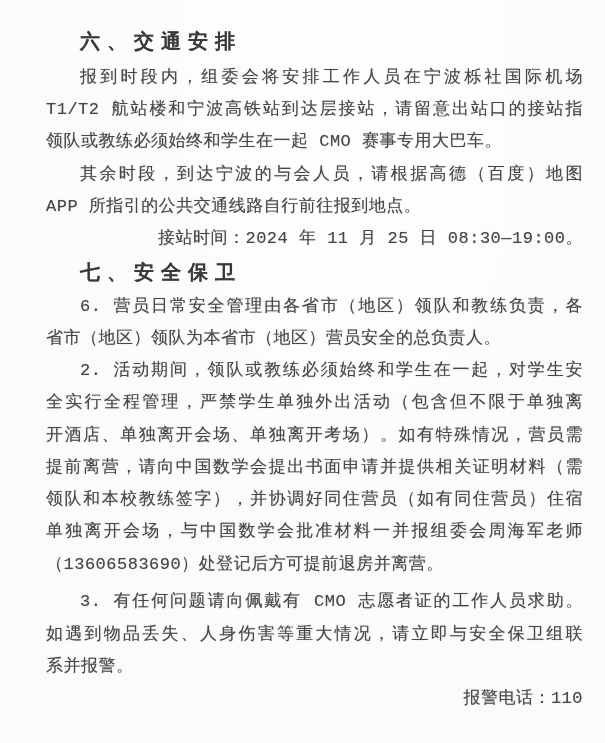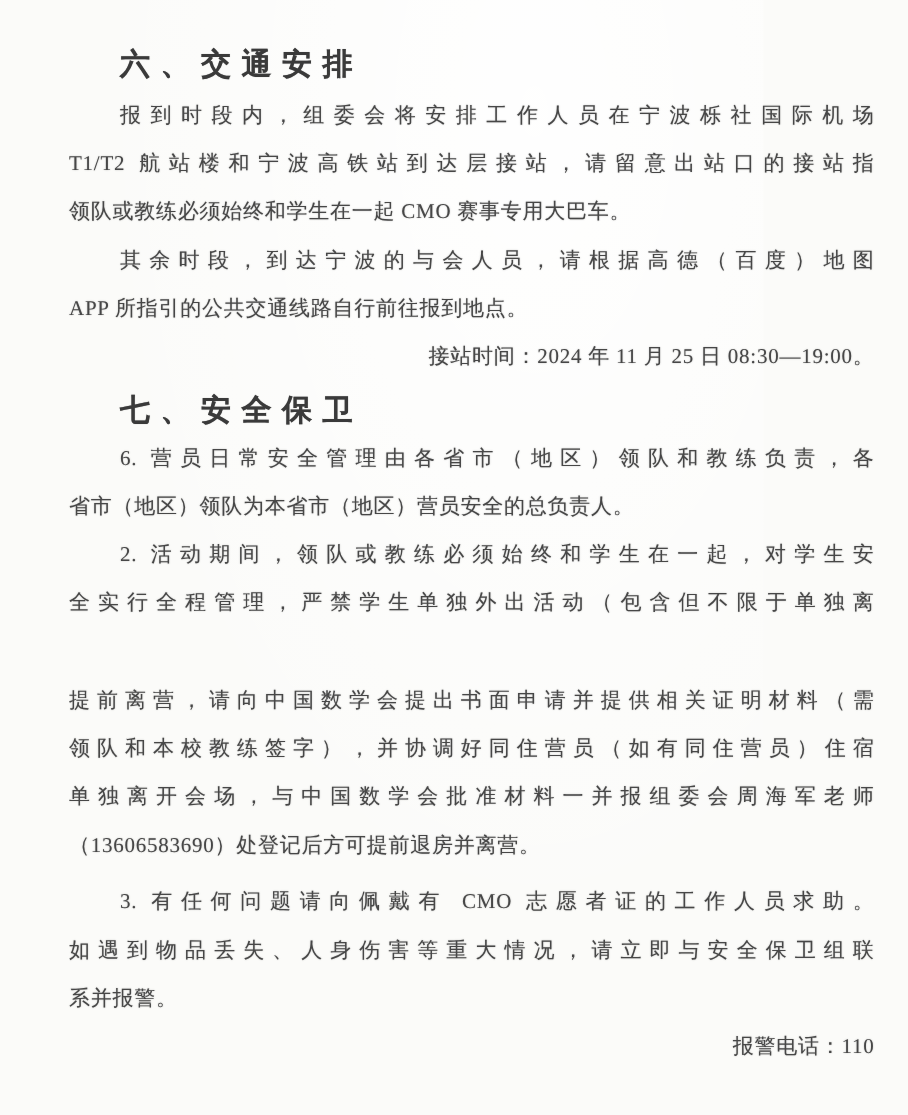--- a/index.html
+++ b/index.html
@@ -17,26 +17,27 @@
     background: var(--background, #fbfbf9);
     font-family: "Liberation Serif", "DejaVu Serif", serif;
   }
   .page {
     position: relative;
     width: 509px;
     height: 743px;
     background:
       radial-gradient(ellipse at 70% 10%, rgba(255,255,255,0.9), rgba(255,255,255,0) 60%),
       var(--background, #fbfbf9);
+    font-family: Liberation Mono, monospace;
   }
   .line {
     position: absolute;
     left: 46px;
     width: 537px;
-    font-size: 14px;
+    font-size: 17px;
     line-height: 22px;
     color: var(--body_text, #474747);
     text-shadow: 0 0 1px rgba(80,80,80,0.45);
     letter-spacing: 0.5px;
     white-space: nowrap;
   }
   .just {
     white-space: normal;
     text-align: justify;
     text-align-last: justify;
@@ -74,20 +75,21 @@
 
   <div class="line indent" style="top:228px">接站时间：2024 年 11 月 25 日 08:30—19:00。</div>
 
   <div class="line heading" style="top:262px">七、安全保卫</div>
 
   <div class="line just indent" style="top:296px">6. 营员日常安全管理由各省市（地区）领队和教练负责，各</div>
   <div class="line" style="top:328px">省市（地区）领队为本省市（地区）营员安全的总负责人。</div>
 
   <div class="line just indent" style="top:360px">2. 活动期间，领队或教练必须始终和学生在一起，对学生安</div>
   <div class="line just" style="top:392px">全实行全程管理，严禁学生单独外出活动（包含但不限于单独离</div>
+  <div class="line just" style="top:425px">开酒店、单独离开会场、单独离开考场）。如有特殊情况，营员需</div>
   <div class="line just" style="top:489px">领队和本校教练签字），并协调好同住营员（如有同住营员）住宿</div>
   <div class="line just" style="top:457px">提前离营，请向中国数学会提出书面申请并提供相关证明材料（需</div>
   <div class="line just" style="top:521px">单独离开会场，与中国数学会批准材料一并报组委会周海军老师</div>
   <div class="line" style="top:554px">（13606583690）处登记后方可提前退房并离营。</div>
 
   <div class="line just indent" style="top:591px">3. 有任何问题请向佩戴有 CMO 志愿者证的工作人员求助。</div>
   <div class="line just" style="top:624px">如遇到物品丢失、人身伤害等重大情况，请立即与安全保卫组联</div>
   <div class="line" style="top:656px">系并报警。</div>
 
   <div class="line indent" style="top:688px">报警电话：110</div>

